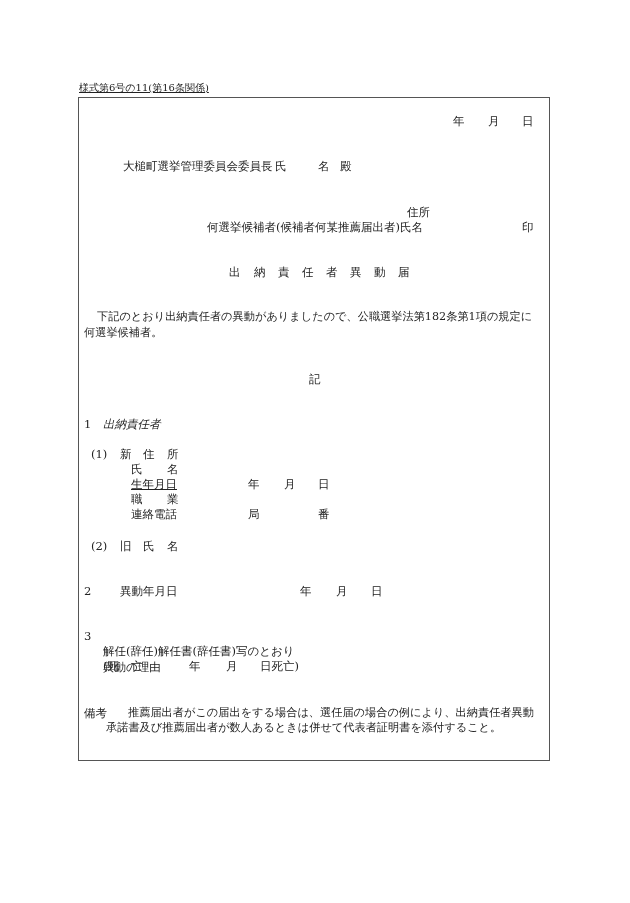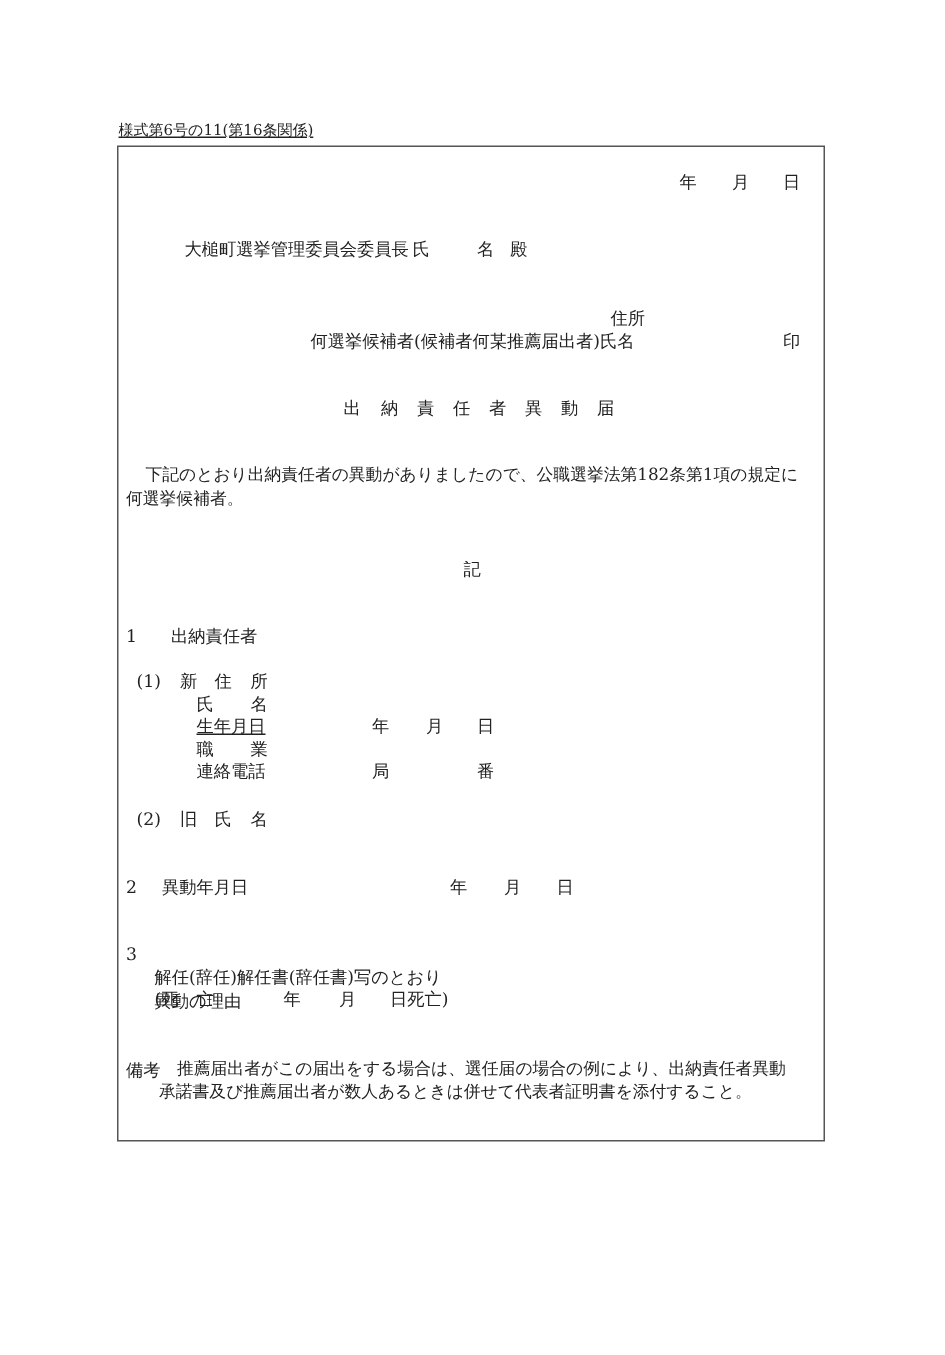--- a/index.html
+++ b/index.html
@@ -67,21 +67,21 @@
 
 <div>
   <span class="abs" style="left:97px; top:310px; font-size:11.2px;">下記のとおり出納責任者の異動がありましたので、公職選挙法第182条第1項の規定に</span>
   <span class="abs" style="left:84px; top:326px; font-size:11.2px;">何選挙候補者。</span>
 </div>
 
 <span class="abs" style="left:309px; top:372px;">記</span>
 
 <div>
   <span class="abs" style="left:84px; top:417px;">1</span>
-  <span class="abs" style="left:114px; top:417px;">出納責任者</span>
+  <span class="abs" style="left:103px; top:417px;font-style:italic;">出納責任者</span>
 
   <span class="abs" style="left:91px; top:447px;">(1)</span>
 
   <span class="abs" style="left:120px; top:447px;">新</span>
   <span class="abs" style="left:143px; top:447px;">住</span>
   <span class="abs" style="left:167px; top:447px;">所</span>
 
   <span class="abs" style="left:131px; top:462px;">氏</span>
   <span class="abs" style="left:167px; top:462px;">名</span>
 
@@ -98,34 +98,34 @@
   <span class="abs" style="left:318px; top:507px;">番</span>
 
   <span class="abs" style="left:91px; top:539px;">(2)</span>
   <span class="abs" style="left:120px; top:539px;">旧</span>
   <span class="abs" style="left:143px; top:539px;">氏</span>
   <span class="abs" style="left:167px; top:539px;">名</span>
 </div>
 
 <div>
   <span class="abs" style="left:84px; top:584px;">2</span>
-  <span class="abs" style="left:108px; top:584px;">異動年月日</span>
+  <span class="abs" style="left:120px; top:584px;">異動年月日</span>
   <span class="abs" style="left:300px; top:584px;">年</span>
   <span class="abs" style="left:336px; top:584px;">月</span>
   <span class="abs" style="left:371px; top:584px;">日</span>
 </div>
 
 <div>
   <span class="abs" style="left:84px; top:629px;">3</span>
   <span class="abs" style="left:103px; top:624px;margin-top:36px;">異動の理由</span>
   <span class="abs" style="left:103px; top:644px;">解任(辞任)解任書(辞任書)写のとおり</span>
   <span class="abs" style="left:103px; top:659px;">(死</span>
   <span class="abs" style="left:131px; top:659px;">亡</span>
   <span class="abs" style="left:189px; top:659px;">年</span>
   <span class="abs" style="left:226px; top:659px;">月</span>
   <span class="abs" style="left:260px; top:659px;">日死亡)</span>
 </div>
 
 <div>
   <span class="abs" style="left:84px; top:706px;">備考</span>
-  <span class="abs" style="left:118px; top:706px; font-size:11.2px;">推薦届出者がこの届出をする場合は、選任届の場合の例により、出納責任者異動</span>
+  <span class="abs" style="left:128px; top:706px; font-size:11.2px;">推薦届出者がこの届出をする場合は、選任届の場合の例により、出納責任者異動</span>
   <span class="abs" style="left:106px; top:721px; font-size:11.2px;">承諾書及び推薦届出者が数人あるときは併せて代表者証明書を添付すること。</span>
 </div>
 
 </body></html>

